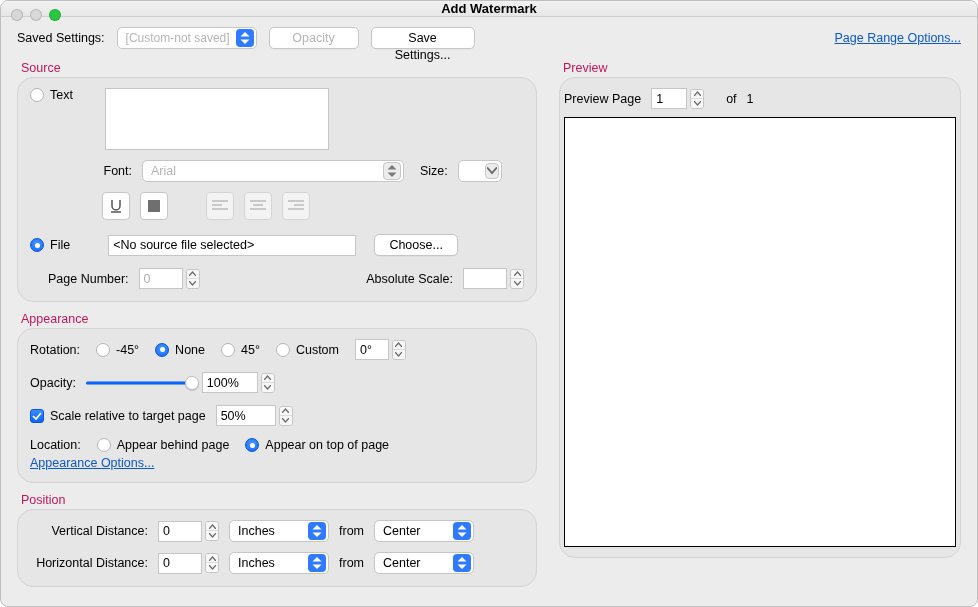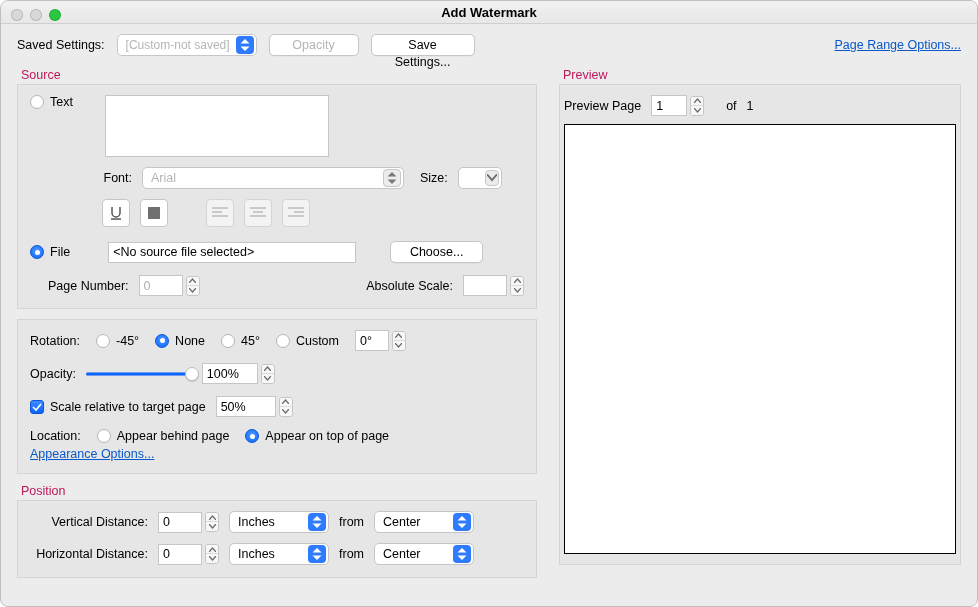--- a/index.html
+++ b/index.html
@@ -149,21 +149,21 @@
   .main-cols {
     display: flex;
     gap: 22px;
     flex: 1;
   }
   .left-col { width: 520px; }
   .right-col { flex: 1; }
 
   .groupbox {
     border: 1px solid var(--groupbox-border);
-    border-radius: 0;
+    border-radius: 16px;
     background: var(--groupbox-bg);
     padding: 10px 12px 12px 12px;
     margin-bottom: 10px;
   }
   .group-title {
     font-size: 12.5px;
     color: #be185d;
     margin: 6px 0 2px 4px;
   }
 
@@ -387,21 +387,21 @@
             </div>
           </div>
 
           <div class="hgap" style="margin-top:14px">
             <label class="radio checked">
               <span class="bullet"></span>
               <span>File</span>
             </label>
             <div style="width:18px"></div>
             <input class="field ro" style="width: 248px; color: rgb(0, 0, 0);" readonly="" value="&lt;No source file selected&gt;">
-            <button class="btn" style="width:93px;margin-left:24px">Choose...</button>
+            <button class="btn" style="width:84px;margin-left:8px">Choose...</button>
           </div>
 
           <div class="hgap" style="margin-top:12px">
             <span style="margin-left:18px">Page Number:</span>
             <div class="stepper-field">
               <input class="field ro" style="width: 44px;" readonly="" value="0">
               <div class="stepper">
                 <button>
                     <svg viewBox="0 0 7 5">
                       <use href="#up-caret"></use>
@@ -426,20 +426,21 @@
                 <button>
                     <svg viewBox="0 0 7 5">
                       <use href="#down-caret"></use>
                     </svg>
                   </button>
               </div>
             </div>
           </div>
         </div>
 
+        <div class="group-title">Appearance</div>
         <div class="groupbox">
           <div class="hgap lg">
             <span>Rotation:</span>
             <label class="radio">
                 <span class="bullet"></span>
                 <span>-45°</span>
               </label>
             <label class="radio checked">
                 <span class="bullet"></span>
                 <span>None</span>

